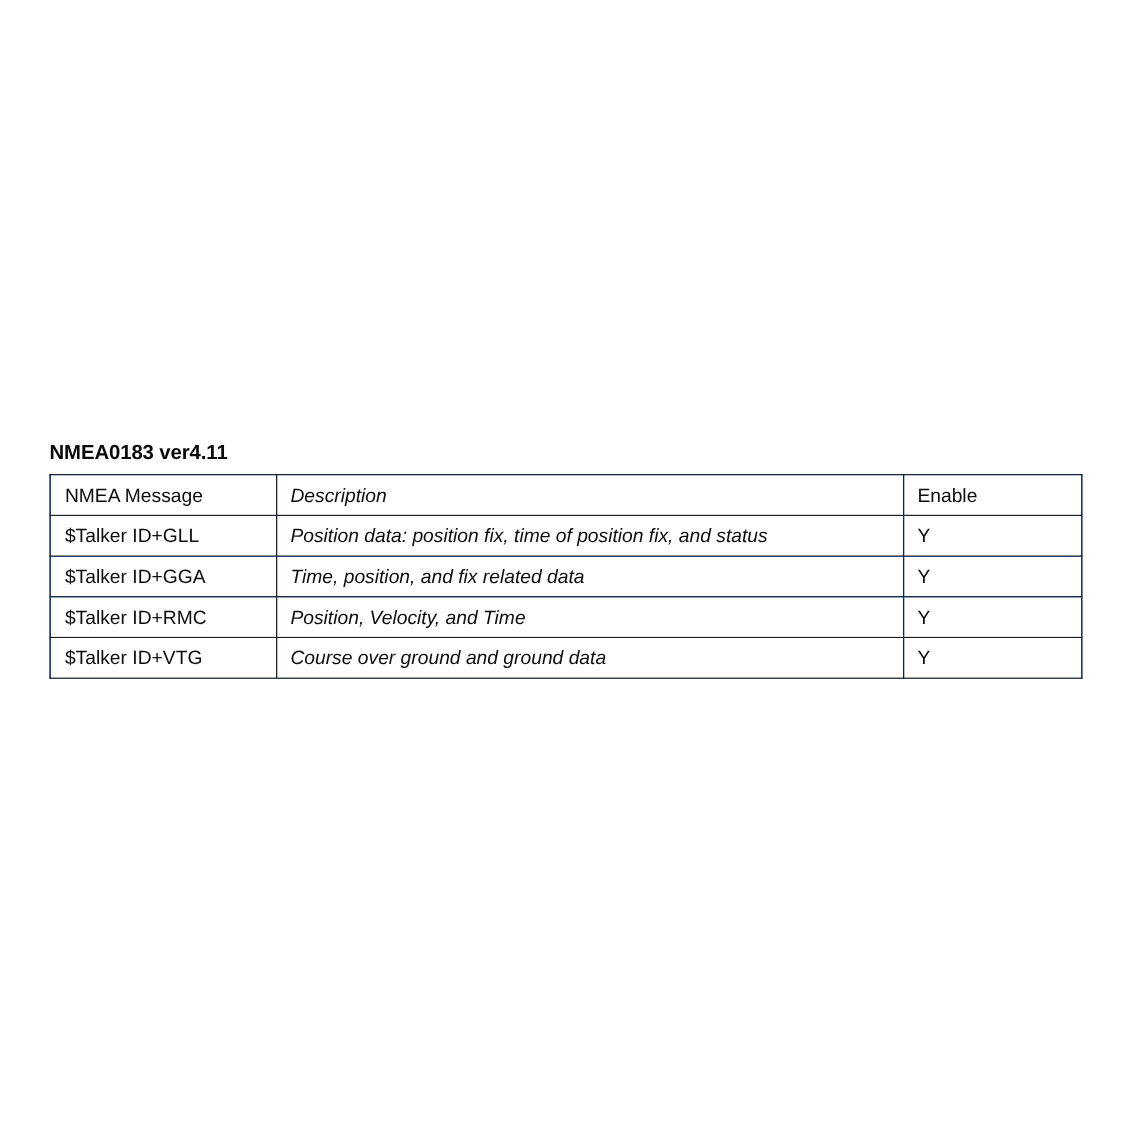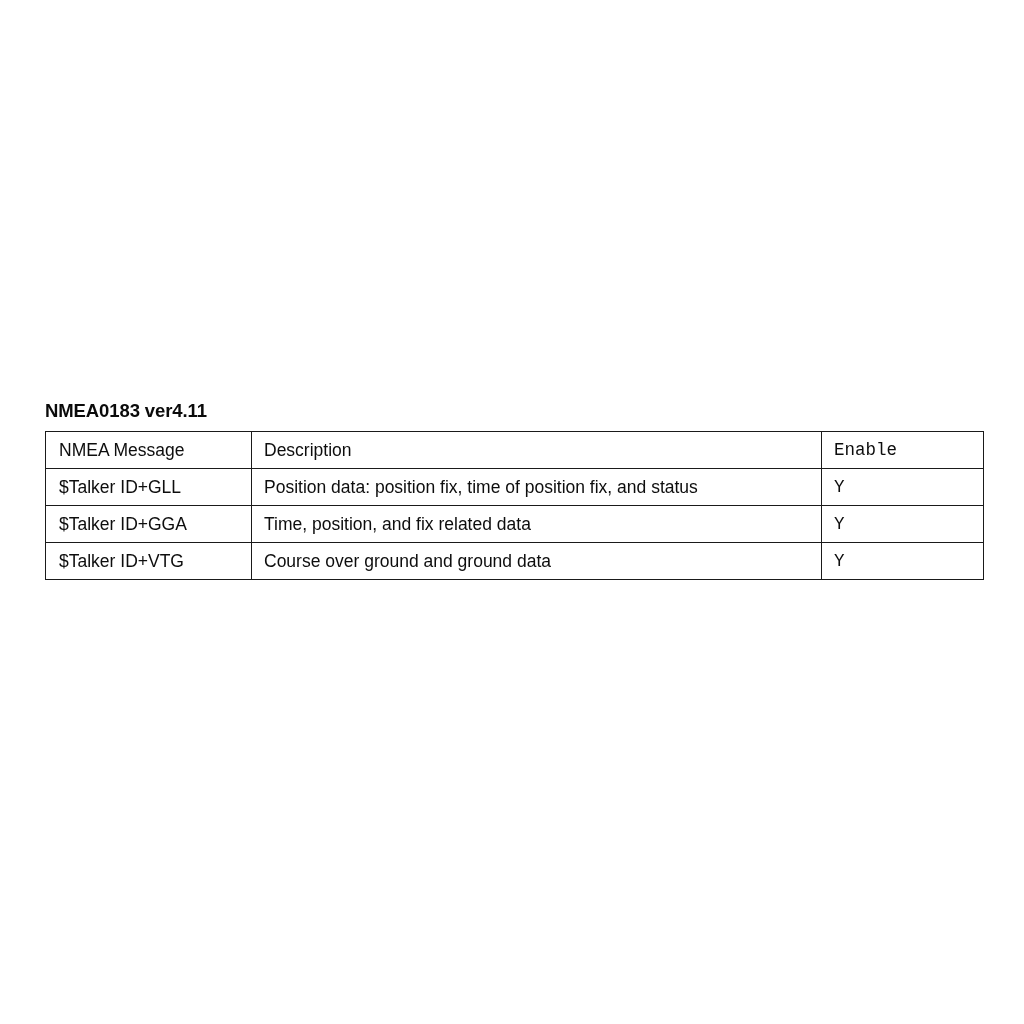--- a/index.html
+++ b/index.html
@@ -56,24 +56,24 @@
     font-size: 17.5px;
     line-height: 1.1;
     vertical-align: middle;
     white-space: nowrap;
     overflow: hidden;
     color: #0d0d0d;
     background: #ffffff;
   }
   table.nmea-table td.cell-desc {
     padding-left: 12px;
+    font-style: italic;
   }
   table.nmea-table td.cell-enable {
     padding-left: 12px;
-    font-family: Liberation Mono, monospace;
   }
   table.nmea-table tr.row-header td {
     font-weight: normal;
   }
   table.nmea-table td.cell-merged {
     padding-left: 13px;
   }
 </style>
 </head>
 <body>
@@ -104,20 +104,25 @@
         </tr>
 
         <tr>
           <td class="cell-msg">$Talker ID+GGA</td>
           <td class="cell-desc">Time, position, and fix related data</td>
           <td class="cell-enable">Y</td>
         </tr>
 
 
 
+        <tr>
+          <td class="cell-msg">$Talker ID+RMC</td>
+          <td class="cell-desc">Position, Velocity, and Time</td>
+          <td class="cell-enable">Y</td>
+        </tr>
 
         <tr>
           <td class="cell-msg">$Talker ID+VTG</td>
           <td class="cell-desc">Course over ground and ground data</td>
           <td class="cell-enable">Y</td>
         </tr>
 
 
       </tbody>
     </table>

